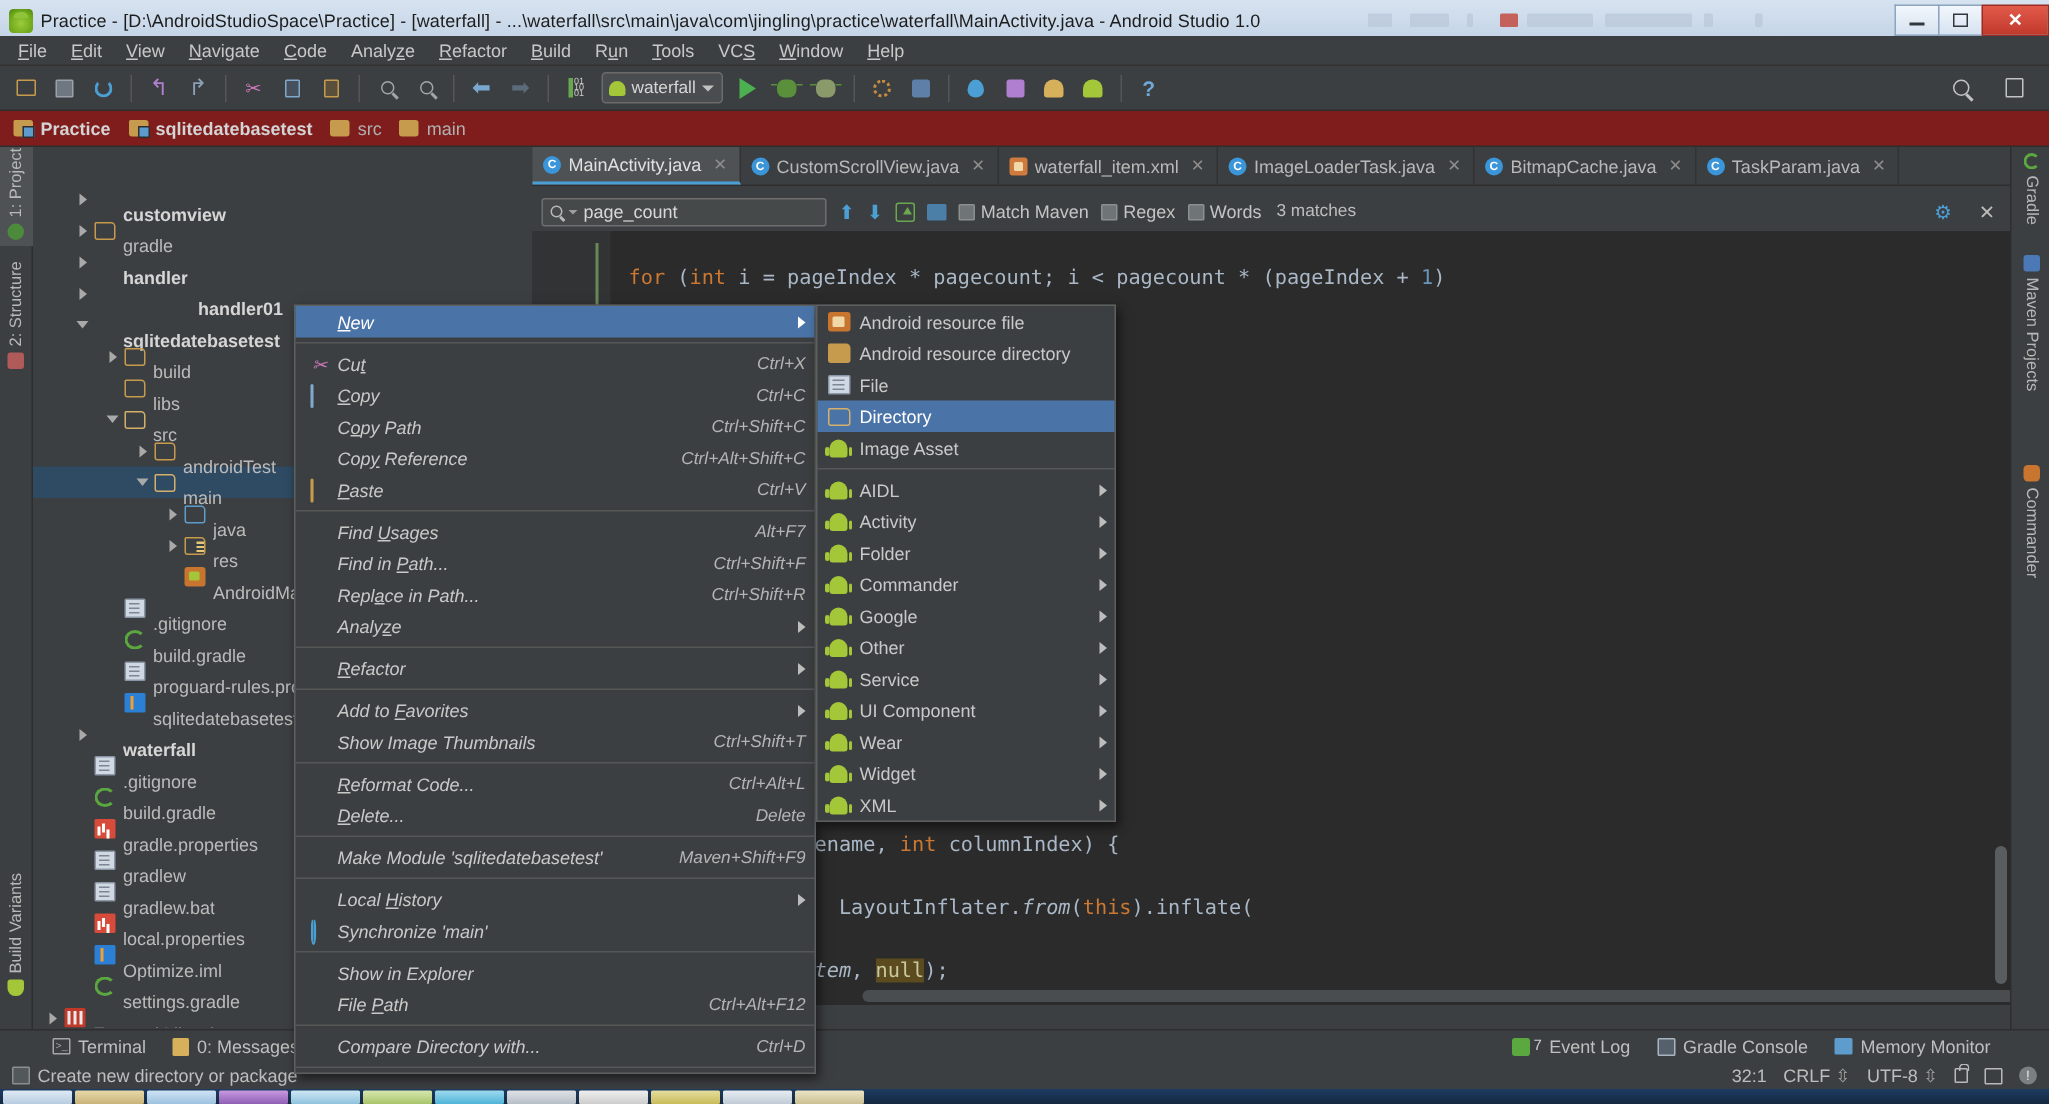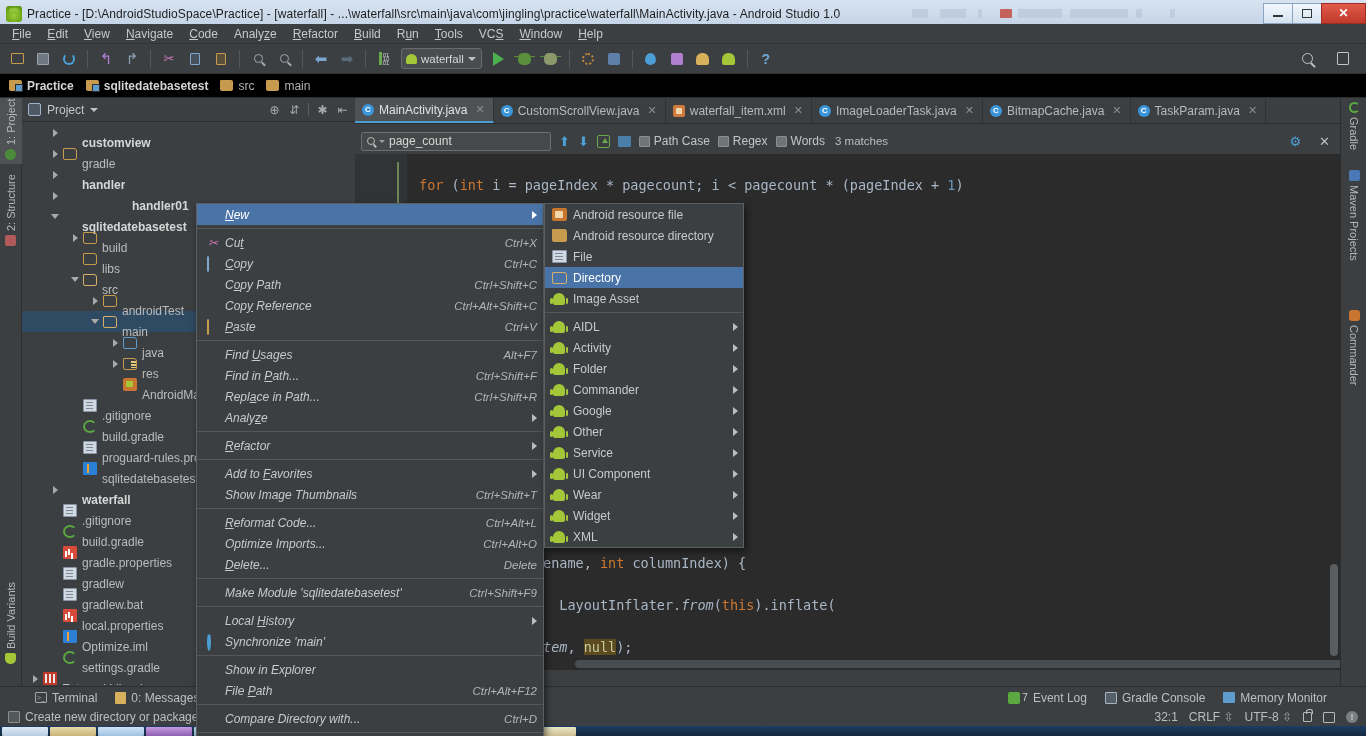--- a/index.html
+++ b/index.html
@@ -96,21 +96,21 @@
   .runcfg{
     display:flex; align-items:center; gap:4px; height:21px; padding:0 5px 0 4px;
     border:1px solid #6b6b6b; border-radius:3px; background:#4a4d4f; margin:0 4px;
     font-size:11.5px; color:#d6d6d6;
   }
   .caret-dn{ width:0;height:0;border-left:4px solid transparent;border-right:4px solid transparent;border-top:4px solid #c2c2c2;}
 
   
   .crumbs{
     position:absolute; left:0; top:74px; width:1366px; height:24px;
-    background:#000000; display:flex; align-items:center; padding-left:6px;
+    background:#7f1d1d; display:flex; align-items:center; padding-left:6px;
     border-bottom:1px solid #2e2e2e; gap:3px;
   }
   .crumb{ display:flex; align-items:center; gap:5px; padding:1px 6px 1px 3px; font-size:12px;}
   .crumb.bold{ font-weight:bold; color:#d4d4d4;}
   .crumb.dim{ color:#b0b0b0;}
   .fold-mod{ width:13px;height:11px;background:#c79b4e;border-radius:1px 2px 2px 2px;position:relative;}
   .fold-mod:after{content:"";position:absolute;right:-1px;bottom:-1px;width:6px;height:6px;background:#5d9ccc;border:1px solid #2e2e2e;}
   .fold-pl{ width:13px;height:11px;background:#c79b4e;border-radius:1px 2px 2px 2px;}
 
   
@@ -490,32 +490,20 @@
     <div class="vtab" style="top:470px;height:100px">
       <span class="mini" style="background:#a4c639;border-radius:5px 5px 2px 2px"></span>
       <span>Build Variants</span>
     </div>
     <div class="vtab" style="top:580px;height:90px">
 
       <span>2: Favorites</span>
     </div>
   </div>
 
-  <div class="projhdr">
-    <span class="proj-ic"></span>
-    <span class="lbl">Project</span>
-    <span class="caret-dn"></span>
-    <span class="hdr-tools">
-      <span class="ht">⊕</span>
-      <span class="ht">⇵</span>
-      <span style="width:1px;height:13px;background:#5c5c5c;display:inline-block"></span>
-      <span class="ht">✱</span>
-      <span class="ht">⇤</span>
-    </span>
-  </div>
 
   <div class="tree" id="tree">
       <div class="row" style="padding-left: 28px;">
         <span class="tri r"></span>
         <span class="ti module"></span>
         <span class="nm b">customview</span>
       </div>
       <div class="row" style="padding-left: 28px;">
         <span class="tri r"></span>
         <span class="ti fold"></span>
@@ -686,21 +674,21 @@
       <span class="fi-mag"></span>
       <span class="caret-dn" style="border-top-color:#9e9e9e;border-left-width:3px;border-right-width:3px;border-top-width:3px"></span>
       <span>page_count</span>
     </div>
     <span class="fup">⬆</span>
     <span class="fdn">⬇</span>
     <span class="fexp"></span>
     <span class="flist"></span>
     <span class="fl">
       <span class="cbx"></span>
-      <span>Path Case</span>
+      <span>Match Maven</span>
     </span>
     <span class="fl">
       <span class="cbx"></span>
       <span>Regex</span>
     </span>
     <span class="fl">
       <span class="cbx"></span>
       <span>Words</span>
     </span>
     <span class="matches">3 matches</span>
@@ -836,33 +824,28 @@
         <span class="ctxkey">Ctrl+Shift+T</span>
       </div>
       <div class="ctxsep"></div>
       <div class="ctxitem">
         <span class="ctxicon"></span>
         <span class="ctxlabel"><span class="u">R</span>eformat Code...</span>
         <span class="ctxkey">Ctrl+Alt+L</span>
       </div>
       <div class="ctxitem">
         <span class="ctxicon"></span>
-        <span class="ctxlabel">Optimize Imports...</span>
-        <span class="ctxkey">Ctrl+Alt+O</span>
-      </div>
-      <div class="ctxitem">
-        <span class="ctxicon"></span>
         <span class="ctxlabel"><span class="u">D</span>elete...</span>
         <span class="ctxkey">Delete</span>
       </div>
       <div class="ctxsep"></div>
       <div class="ctxitem">
         <span class="ctxicon"></span>
         <span class="ctxlabel">Make Module 'sqlitedatebasetest'</span>
-        <span class="ctxkey">Ctrl+Shift+F9</span>
+        <span class="ctxkey">Maven+Shift+F9</span>
       </div>
       <div class="ctxsep"></div>
       <div class="ctxitem">
         <span class="ctxicon"></span>
         <span class="ctxlabel">Local <span class="u">H</span>istory</span>
         <span class="ctxarrow"></span>
       </div>
       <div class="ctxitem">
         <span class="ctxicon"><span class="ci-sync"></span></span>
         <span class="ctxlabel">Synchronize 'main'</span>

